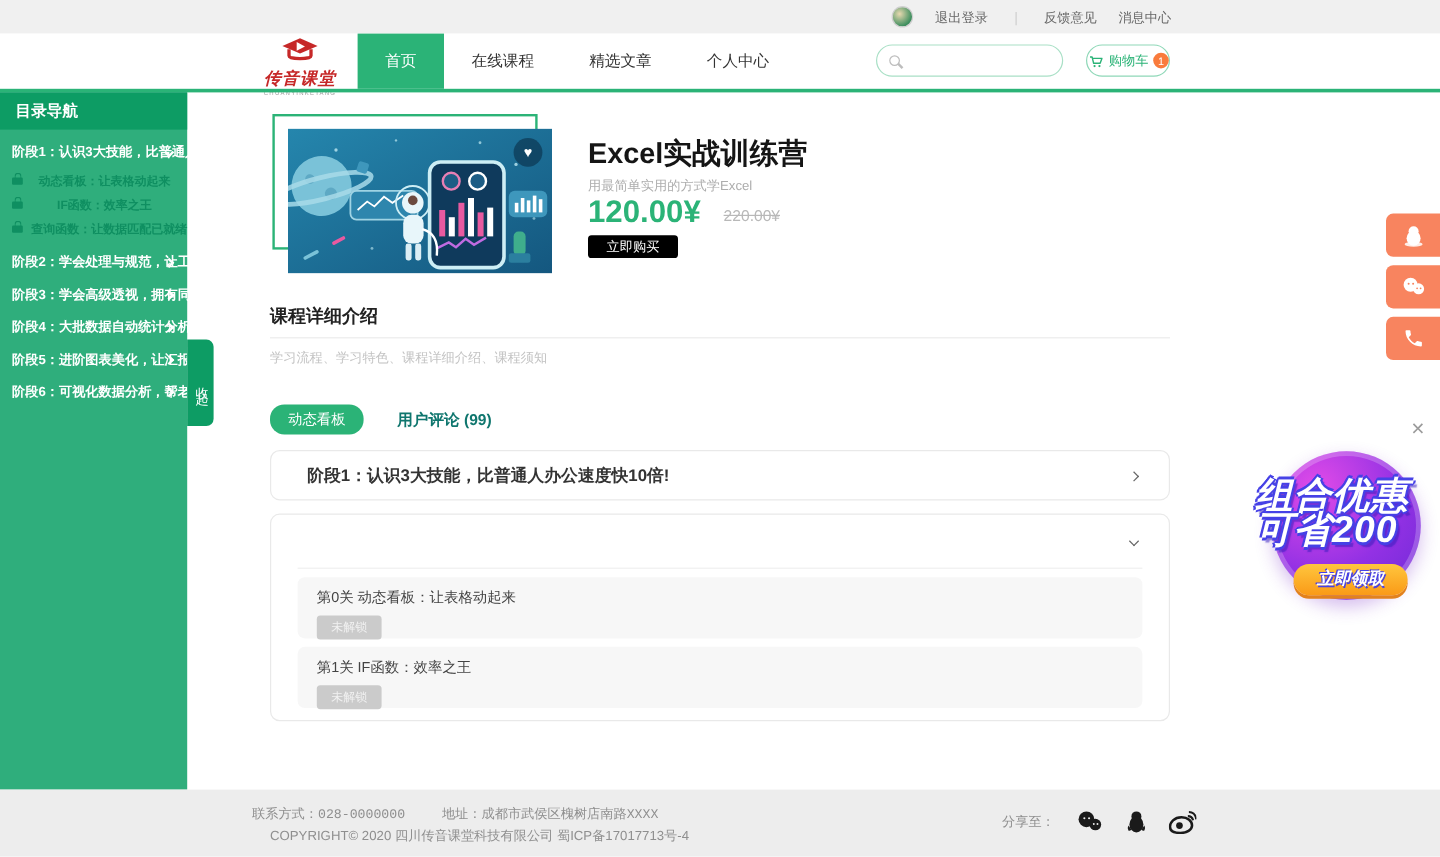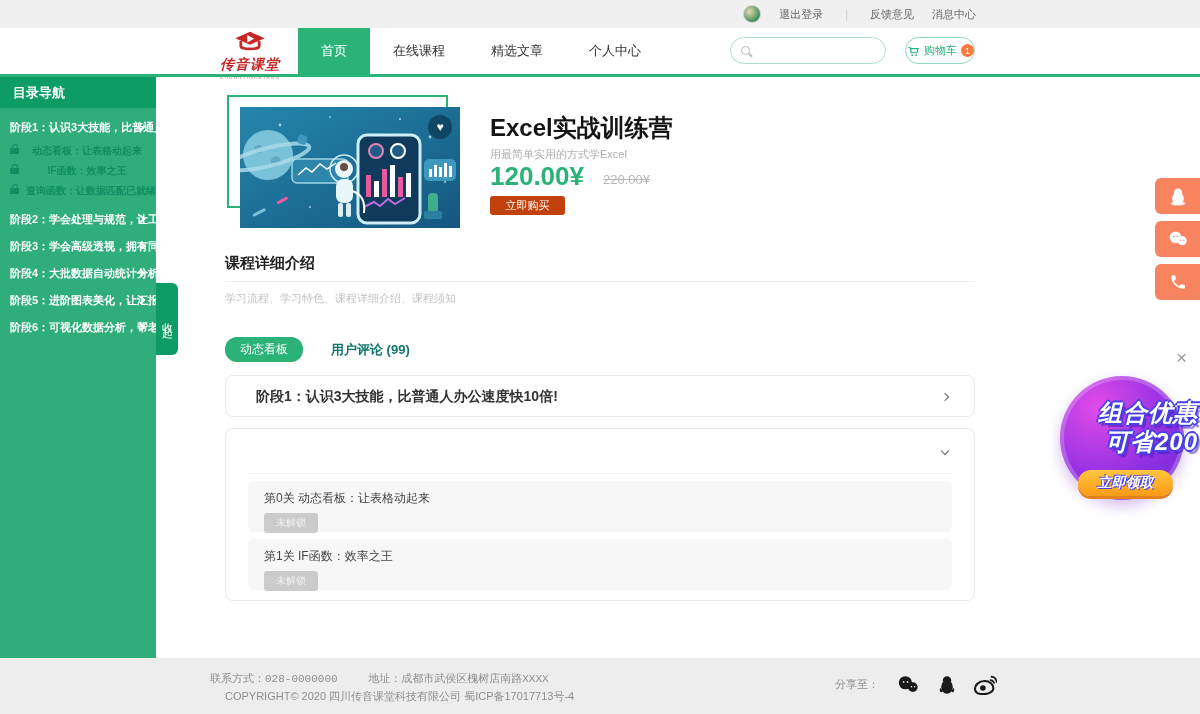--- a/index.html
+++ b/index.html
@@ -66,21 +66,21 @@
   
   .course-frame { left:227px; top:95px; width:221px; height:113px; border:2px solid #2bb377; background:#fff; }
   .course-img { left:240px; top:107px; width:220px; height:121px; overflow:hidden; }
   .heart-btn { position:absolute; right:8px; top:8px; width:24px; height:24px; border-radius:50%;
     background:rgba(8,40,64,.55); color:#fff; font-size:12px; display:flex; align-items:center;
     justify-content:center; cursor:pointer; }
   .c-title { left:490px; top:112px; font-size:24px; font-weight:bold; color:#151515; }
   .c-sub { left:490px; top:147px; font-size:11px; color:#adadad; }
   .c-price { left:490px; top:161px; font-size:26px; font-weight:bold; color:#2bb377; }
   .c-oldprice { left:603px; top:172px; font-size:13px; color:#b8b8b8; text-decoration:line-through; }
-  .buy-btn { left:490px; top:196px; width:75px; height:19px; background:#c2410c; color:#fff;
+  .buy-btn { left:490px; top:196px; width:75px; height:19px; background:#000000; color:#fff;
     border:none; border-radius:3px; font-size:11px; cursor:pointer;font-family:Liberation Mono, monospace; }
 
   
   .sec-title { left:225px; top:254px; font-size:15px; font-weight:bold; color:#222; }
   .sec-div { left:225px; top:281px; width:750px; height:1px; background:#ececec; }
   .sec-sum { left:225px; top:291px; font-size:11px; color:#c3c3c3; }
   .tabs { left:225px; top:337px; display:flex; align-items:center; gap:28px; }
   .tab-pill { background:#2bb377; color:#fff; font-size:12px; padding:4px 15px; border-radius:12px; cursor:pointer; }
   .tab-plain { font-size:13px; font-weight:bold; color:#0f766e; cursor:pointer; }
 
@@ -101,22 +101,22 @@
 
   
   .floaters { right:0; top:178px; display:flex; flex-direction:column; gap:7px; }
   .fbtn { width:45px; height:36px; background:#f8845f; border-radius:6px 0 0 6px;
     display:flex; align-items:center; justify-content:center; cursor:pointer; }
 
   .promo-close { left:1176px; top:347px; font-size:19px; color:#9b9b9b; cursor:pointer; }
   .promo-circle { left:1060px; top:376px; width:124px; height:124px; border-radius:50%;
     background:radial-gradient(circle at 30% 25%, #e14be8, #9331e4 55%, #6c2ad6);
     box-shadow:inset 0 0 0 4px rgba(255,255,255,.22), 0 6px 14px rgba(120,40,200,.30); cursor:pointer; }
-  .promo-text { left:1046px; top:398px; width:152px; text-align:right; color:#fff;
-    font-style:italic; font-weight:bold; font-size:24px; line-height:29px; letter-spacing:1px;
+  .promo-text { left:1046px; top:398px; width:152px; text-align:left; color:#fff;
+    font-style:italic; font-weight:bold; font-size:31px; line-height:29px; letter-spacing:1px;
     text-shadow:-2px 0 0 #4641e6, 2px 0 0 #4641e6, 0 -2px 0 #4641e6, 0 2px 0 #4641e6,
       -1px -1px 0 #4641e6, 1px 1px 0 #4641e6, 3px 4px 1px rgba(52,30,190,.55);
     pointer-events:none; }
   .promo-btn { left:1078px; top:470px; width:95px; height:26px; border:none; border-radius:14px;
     background:linear-gradient(#ffc63e,#fa9a17); box-shadow:0 3px 0 #e2821e;
     color:#fff; font-weight:bold; font-size:14px; font-style:italic; cursor:pointer;
     text-shadow:1px 1px 0 #4641e6, -1px -1px 0 #4641e6; }
 
   
   .footer { top:658px; left:0; width:1200px; height:56px; background:#ededed;

